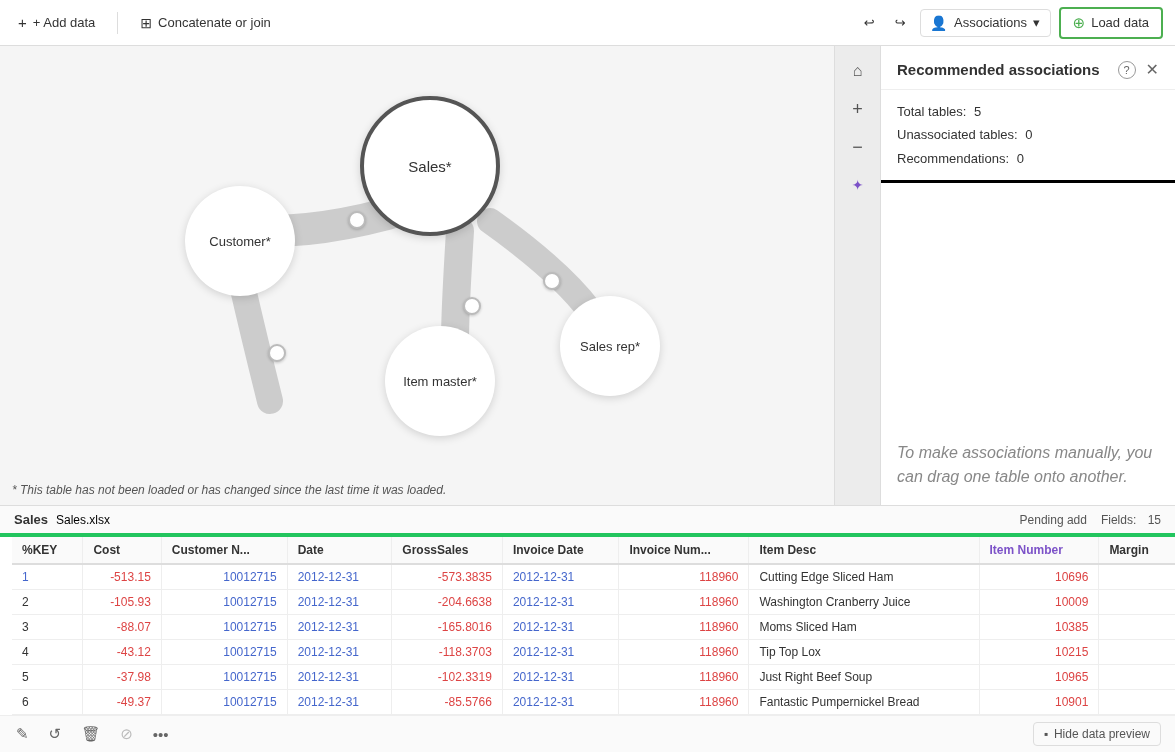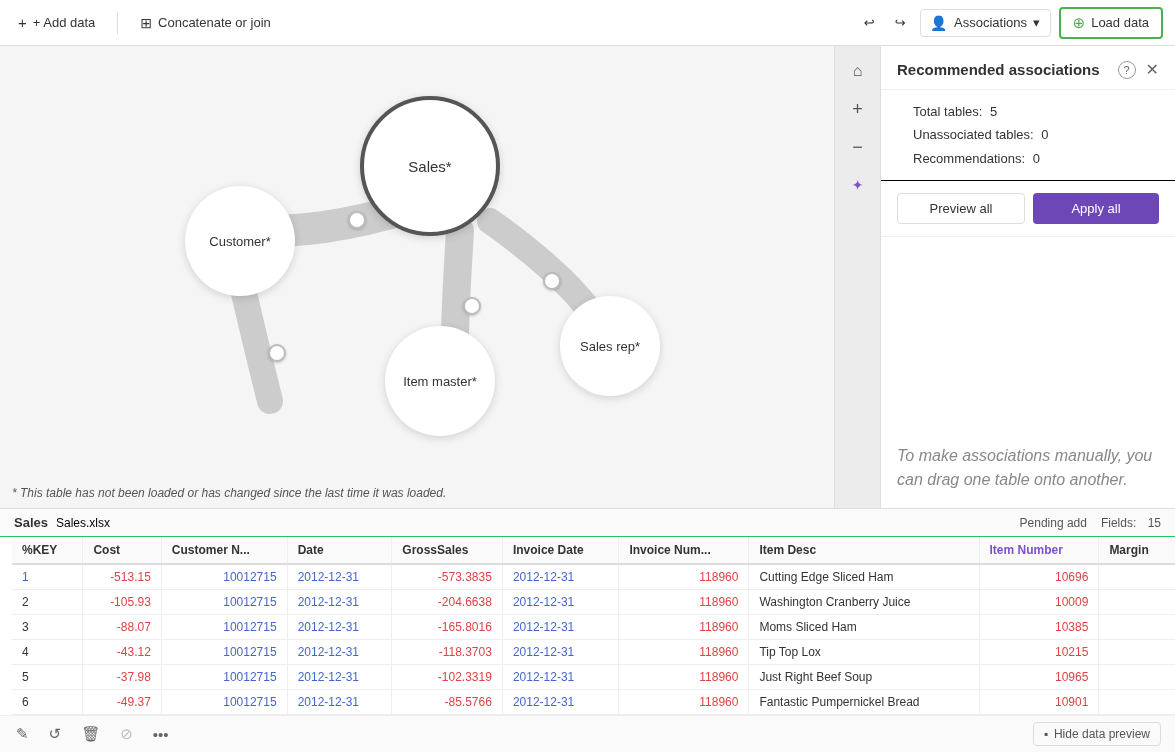--- a/index.html
+++ b/index.html
@@ -40,21 +40,21 @@
     .right-panel {
       width: 295px; background: #fff; border-left: 1px solid #ddd; display: flex; flex-direction: column; flex-shrink: 0;
     }
     .panel-header {
       display: flex; align-items: center; justify-content: space-between;
       padding: 14px 16px 10px; border-bottom: 1px solid #eee;
     }
     .panel-title { font-size: 15px; font-weight: 600; color: #333; }
     .panel-header-icons { display: flex; align-items: center; gap: 10px; }
     .panel-icon-btn { background: none; border: none; cursor: pointer; color: #666; font-size: 16px; }
-    .panel-stats { padding: 10px 32px; line-height: 1.8; border-bottom: 1px solid #000000; }
+    .panel-stats { padding: 10px 16px; line-height: 1.8; border-bottom: 3px solid #000000; }
     .stat-row { font-size: 13px; color: #333; }
     .panel-actions { display: flex; gap: 8px; padding: 12px 16px; border-bottom: 1px solid #eee; }
     .preview-btn {
       flex: 1; padding: 7px; border: 1px solid #ddd; background: #fff; border-radius: 4px;
       cursor: pointer; font-size: 13px; color: #333;
     }
     .apply-btn {
       flex: 1; padding: 7px; border: none; background: #6c47b5; color: #fff; border-radius: 4px;
       cursor: pointer; font-size: 13px; font-weight: 500;
     }
@@ -118,21 +118,21 @@
       position: absolute; bottom: 8px; left: 12px; font-size: 12px; color: #555; font-style: italic;
     }
 
     
     .data-preview {
       flex-shrink: 0; background: #fff; border-top: 1px solid #ddd;
       display: flex; flex-direction: column;
     }
     .preview-header {
       display: flex; align-items: center; justify-content: space-between;
-      padding: 6px 14px; border-bottom: 1px solid #22c55e; background: #fafafa;
+      padding: 6px 14px; border-bottom: 4px solid #22c55e; background: #fafafa;
     }
     .preview-header-left { display: flex; align-items: center; gap: 8px; }
     .preview-table-name { font-weight: 600; font-size: 13px; color: #333; }
     .preview-file-name { font-size: 12px; color: #000000; text-align: right; }
     .preview-header-right { display: flex; align-items: center; gap: 14px; font-size: 12px; color: #555; }
     .pending-add { color: #555; }
     .fields-count { font-weight: 500; }
 
     .table-wrapper { overflow-x: auto; max-height: 210px; margin-left: 12px; }
     table { border-collapse: collapse; width: 100%; font-size: 12px; }
@@ -279,28 +279,20 @@
       <div class="stat-row">
         <span>Unassociated tables:</span>
         <span style="margin-left:4px;">0</span>
       </div>
       <div class="stat-row">
         <span>Recommendations:</span>
         <span style="margin-left:4px;">0</span>
       </div>
     </div>
 
-    <div class="panel-actions">
-      <button class="preview-btn">
-        <span>Preview all</span>
-      </button>
-      <button class="apply-btn">
-        <span>Apply all</span>
-      </button>
-    </div>
 
     <div class="panel-hint">
       <span>To make associations manually, you can drag one table onto another.</span>
     </div>
   </div>
 
 </div>
 
 <div class="data-preview">
   <div class="preview-header">

